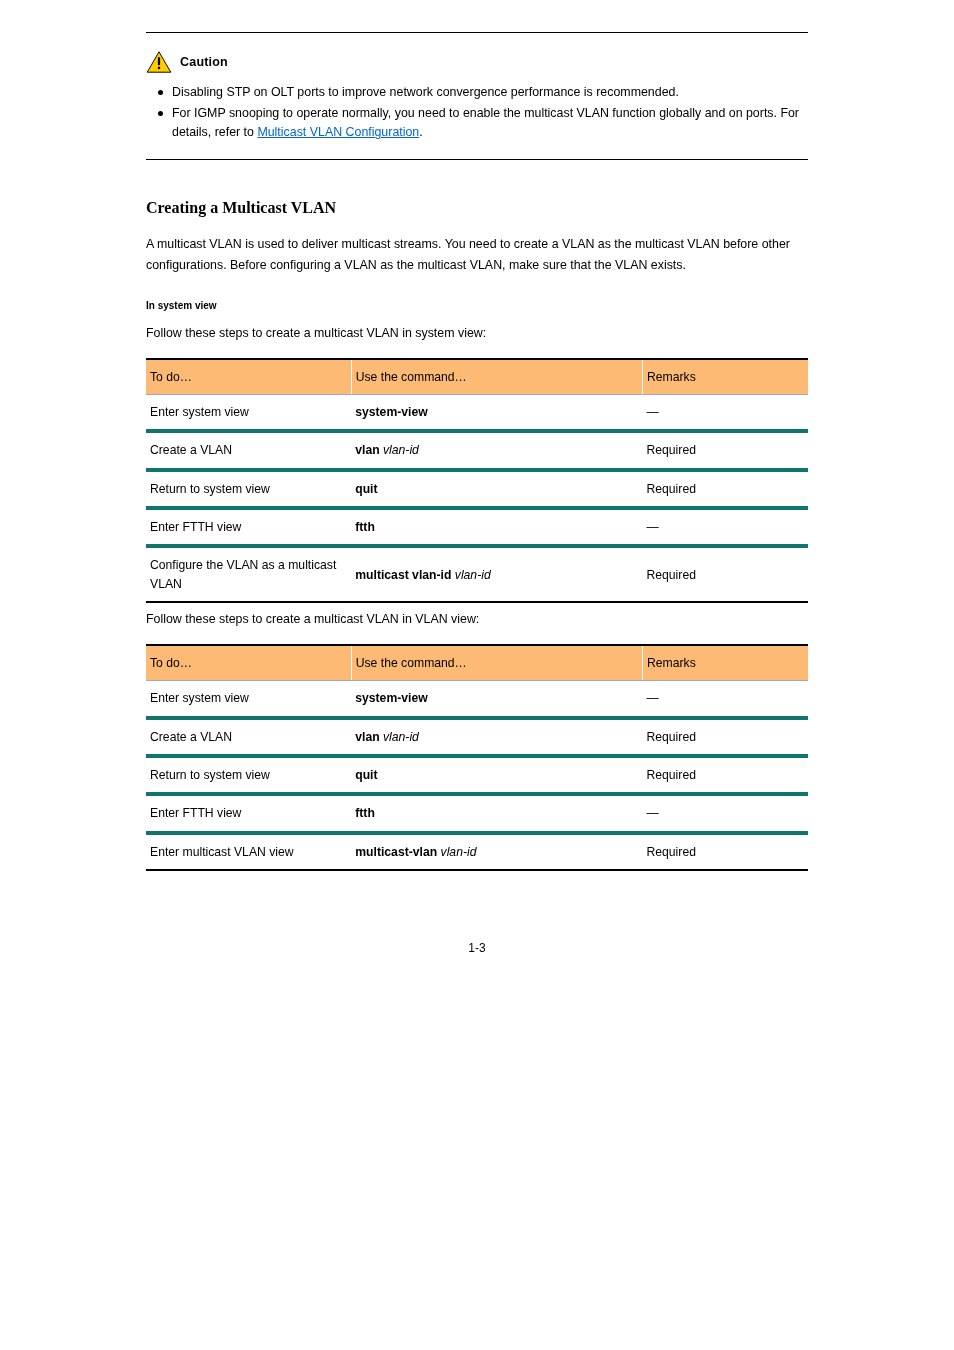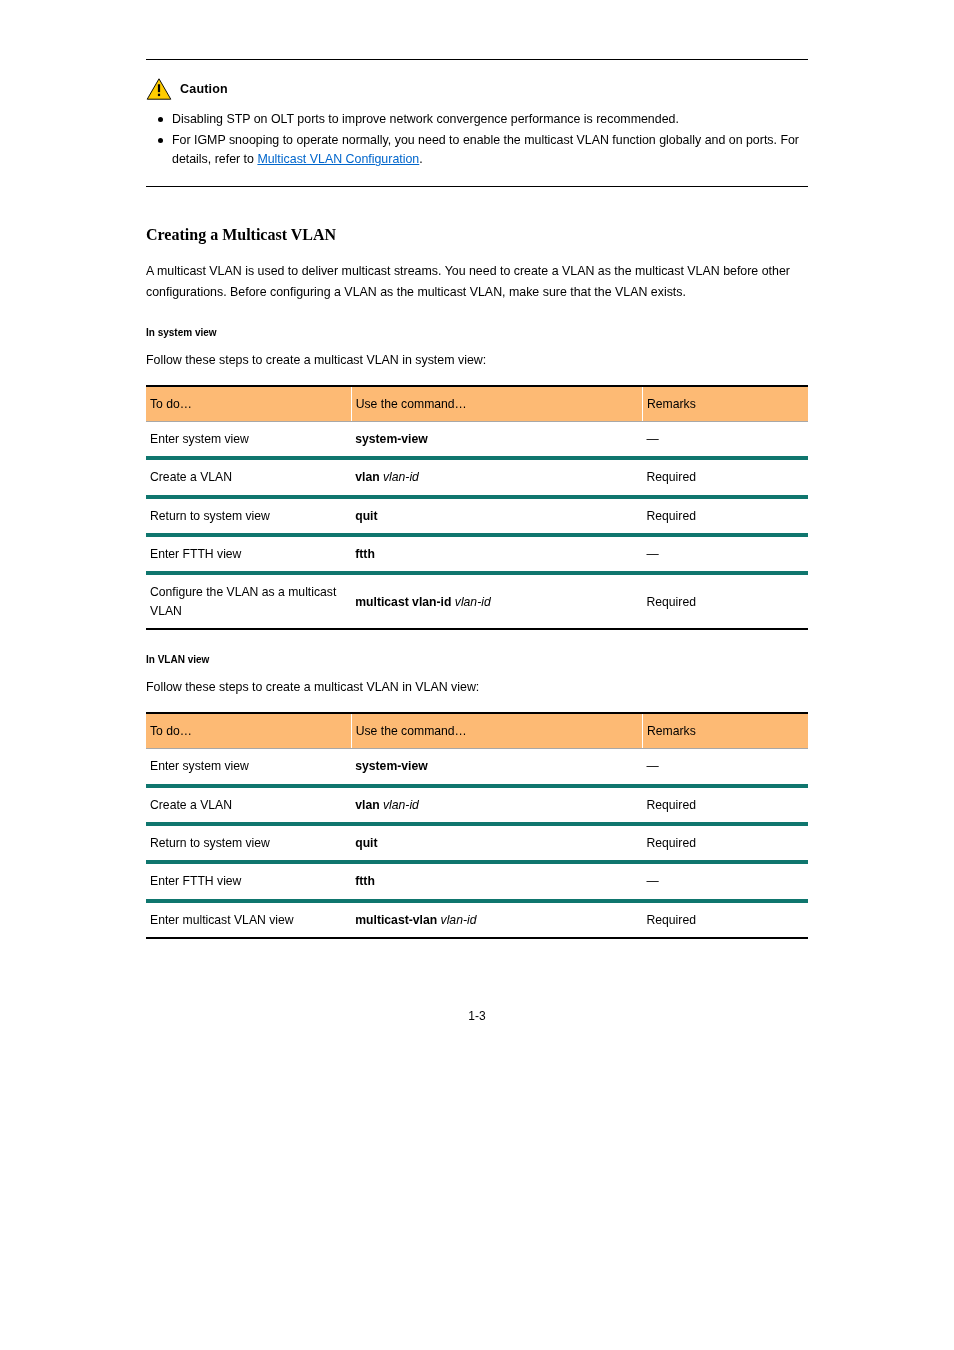--- a/index.html
+++ b/index.html
@@ -7,21 +7,21 @@
     padding: 0;
     background: #fff;
     font-family: Arial, Helvetica, sans-serif;
     color: #000;
     font-size: 12.4px;
     line-height: 1.5;
   }
   .page {
     width: 782px;
     margin: 0 auto;
-    padding: 59px 60px 50px 60px;
+    padding: 32px 60px 50px 60px;
     box-sizing: border-box;
   }
   .hr-top {
     border-top: 1.5px solid #000;
     margin-bottom: 18px;
   }
   .callout-wrap {
     margin: 0 0 14px 0;
   }
   .callout-head {
@@ -195,21 +195,20 @@
         <td>—</td>
       </tr>
       <tr>
         <td>Configure the VLAN as a multicast VLAN</td>
         <td><span class="cmd">multicast vlan-id </span><span class="arg">vlan-id</span></td>
         <td>Required</td>
       </tr>
     </tbody>
   </table>
 
-  <div class="subhead">In VLAN view</div>
   <p class="body">Follow these steps to create a multicast VLAN in VLAN view:</p>
 
   <table class="grid">
     <colgroup>
         <col class="c1">
         <col class="c2">
         <col class="c3">
       </colgroup>
     <thead>
       <tr>

